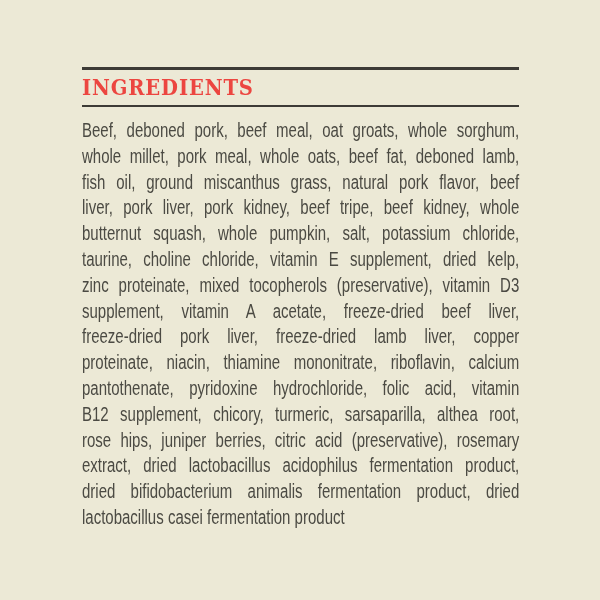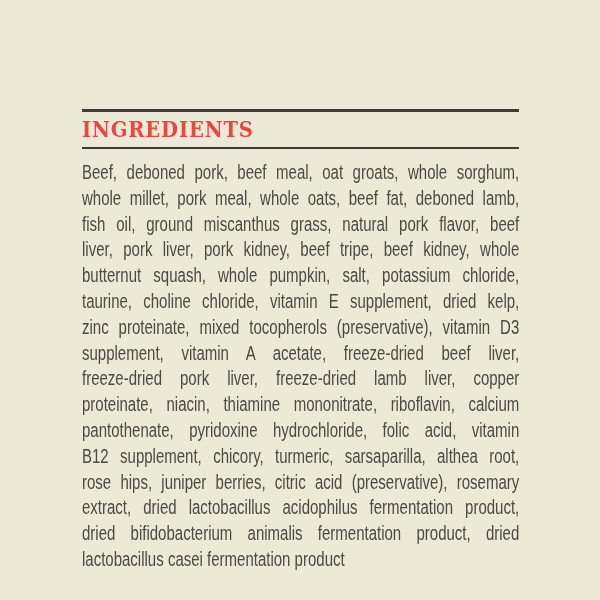--- a/index.html
+++ b/index.html
@@ -10,21 +10,20 @@
     width: 600px;
     height: 600px;
     background: var(--background, #ECE9D6);
     font-family: "Liberation Sans", sans-serif;
     overflow: hidden;
     position: relative;
   }
   .label {
     position: absolute;
     inset: 0;
-    margin-top: 42px;
   }
   .rule {
     position: absolute;
     left: 82px;
     width: 437px;
     background: var(--rule-color, #3D3B36);
   }
   .rule-top {
     top: 67px;
     height: 3px;

